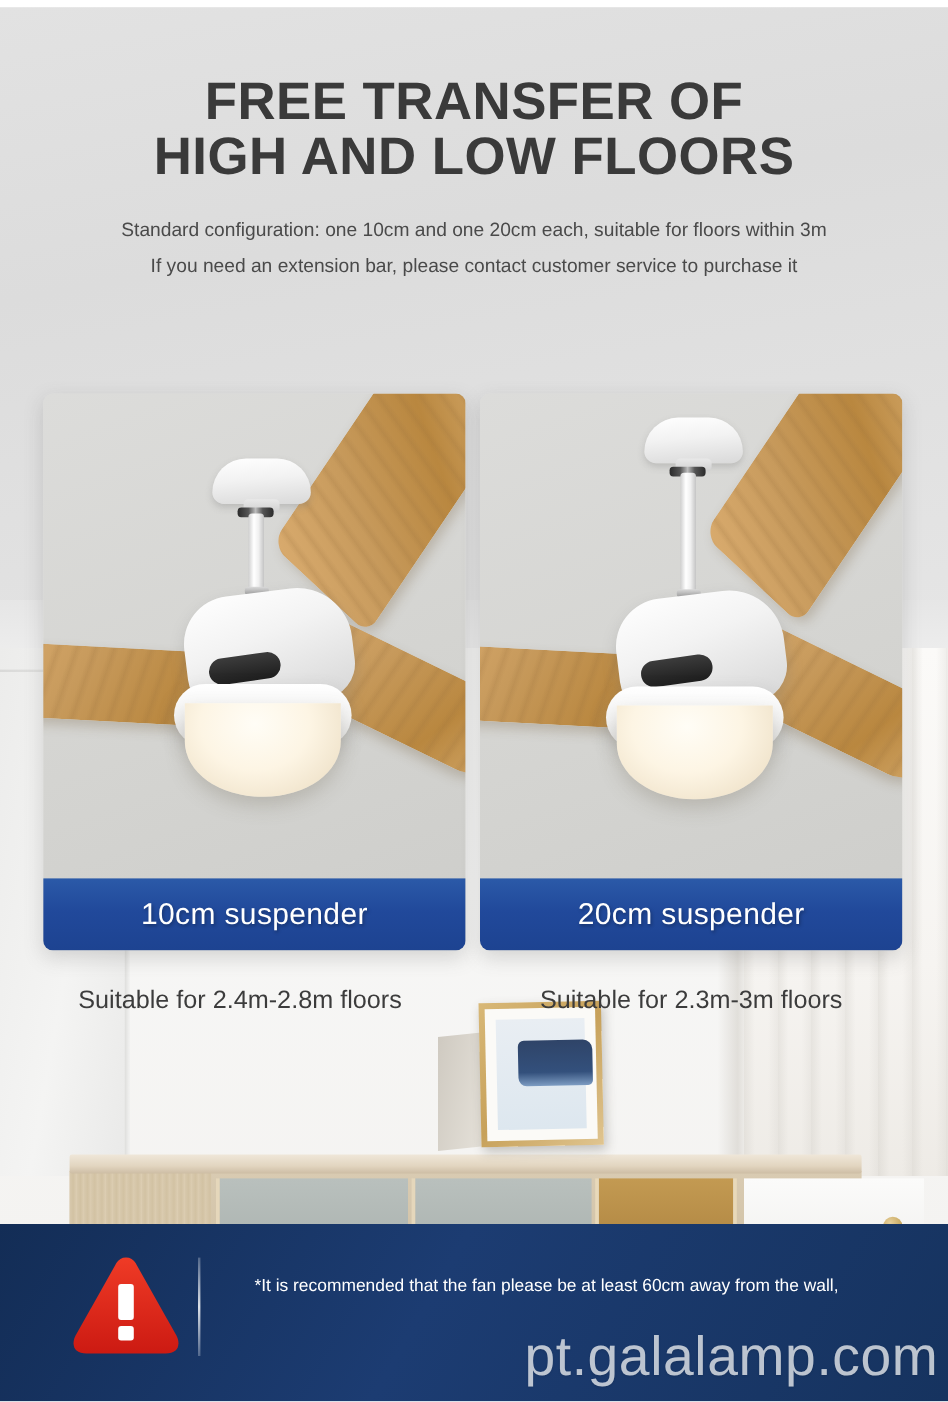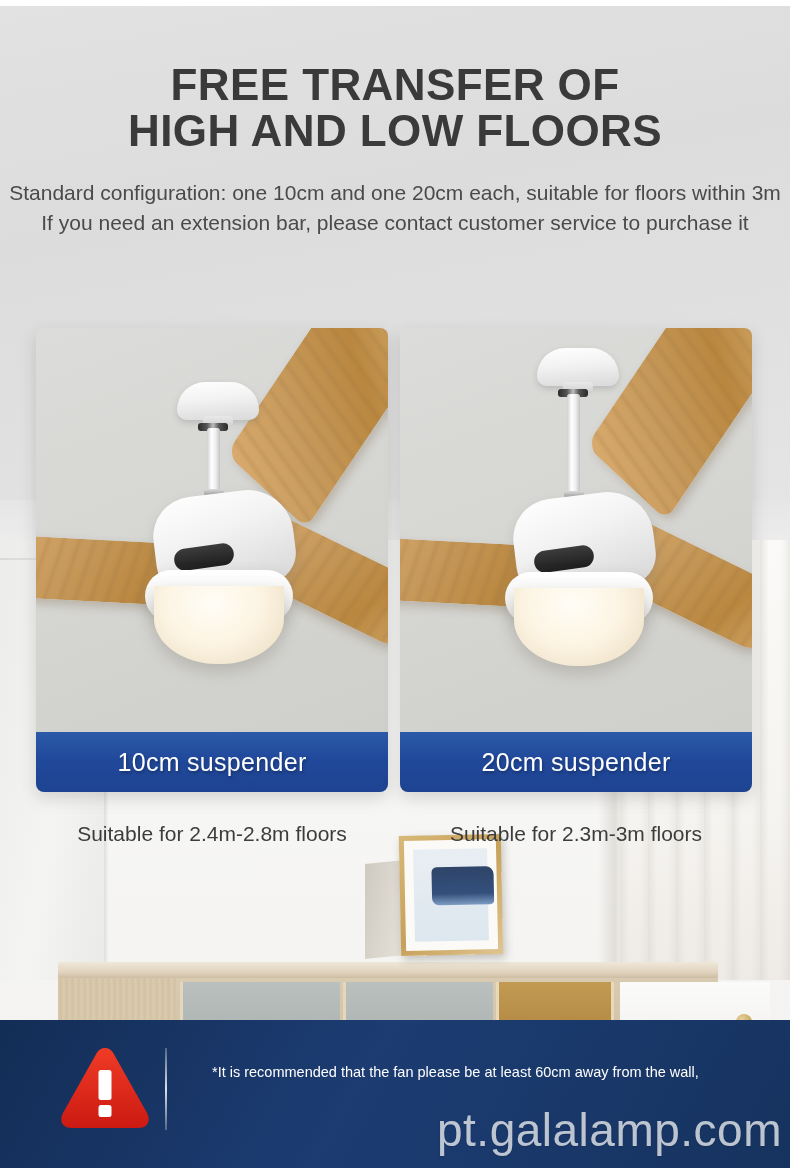--- a/index.html
+++ b/index.html
@@ -116,21 +116,21 @@
     transform:skewY(-6deg);
   }
 
   
   .headings { position:absolute; left:0; top:62px; width:790px; text-align:center; }
   .h-line {
     font-size:44px; font-weight:bold; color:#3a3a3a; letter-spacing:.4px;
     line-height:46px;
   }
   .sub { position:absolute; left:0; top:178px; width:790px; text-align:center; }
-  .sub-line { font-size:21px; color:#4a4a4a; line-height:30px; }
+  .sub-line { font-size:16px; color:#4a4a4a; line-height:30px; }
 
   
   .card {
     position:absolute; top:328px; width:352px; height:464px;
     border-radius:8px; overflow:hidden;
     background:linear-gradient(160deg,#dcdcda 0%,#d4d4d1 55%,#cdcdca 100%);
     box-shadow:0 6px 16px rgba(90,90,90,.22);
   }
   .card.left  { left:36px; }
   .card.right { left:400px; }
@@ -217,21 +217,21 @@
   .bar-text {
     color:#ffffff; font-size:25px; letter-spacing:.3px;
     text-shadow:1px 2px 3px rgba(0,0,0,.30);
   }
 
   
   .caption {
     position:absolute; top:822px; width:352px; text-align:center;
     font-size:21px; color:#3c3c3c;
   }
-  .caption.left  { left:36px; }
+  .caption.left  { left:24px; }
   .caption.right { left:400px; }
 
   
   .warnbar {
     position:absolute; left:0; top:1020px; width:790px; height:148px;
     background:linear-gradient(120deg,#132d56 0%,#1c3c72 45%,#16335f 100%);
     overflow:hidden;
   }
   .warn-icon { position:absolute; left:58px; top:1043px; width:94px; height:90px; }
   .tri { position:absolute; left:0; top:0; width:94px; height:90px; }

